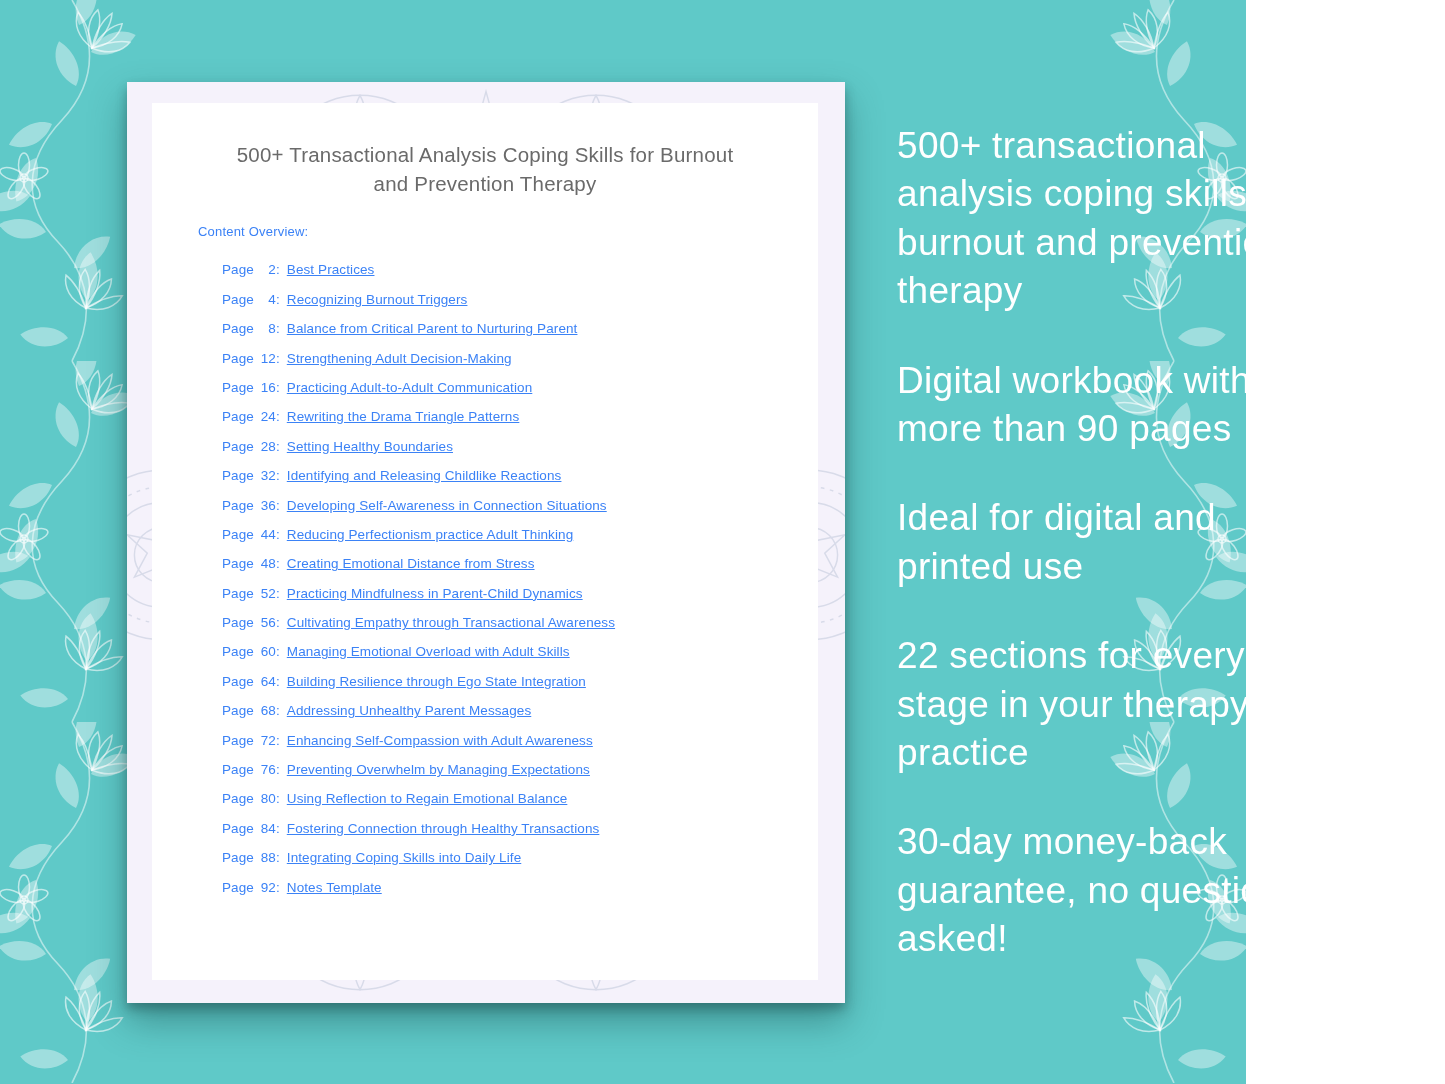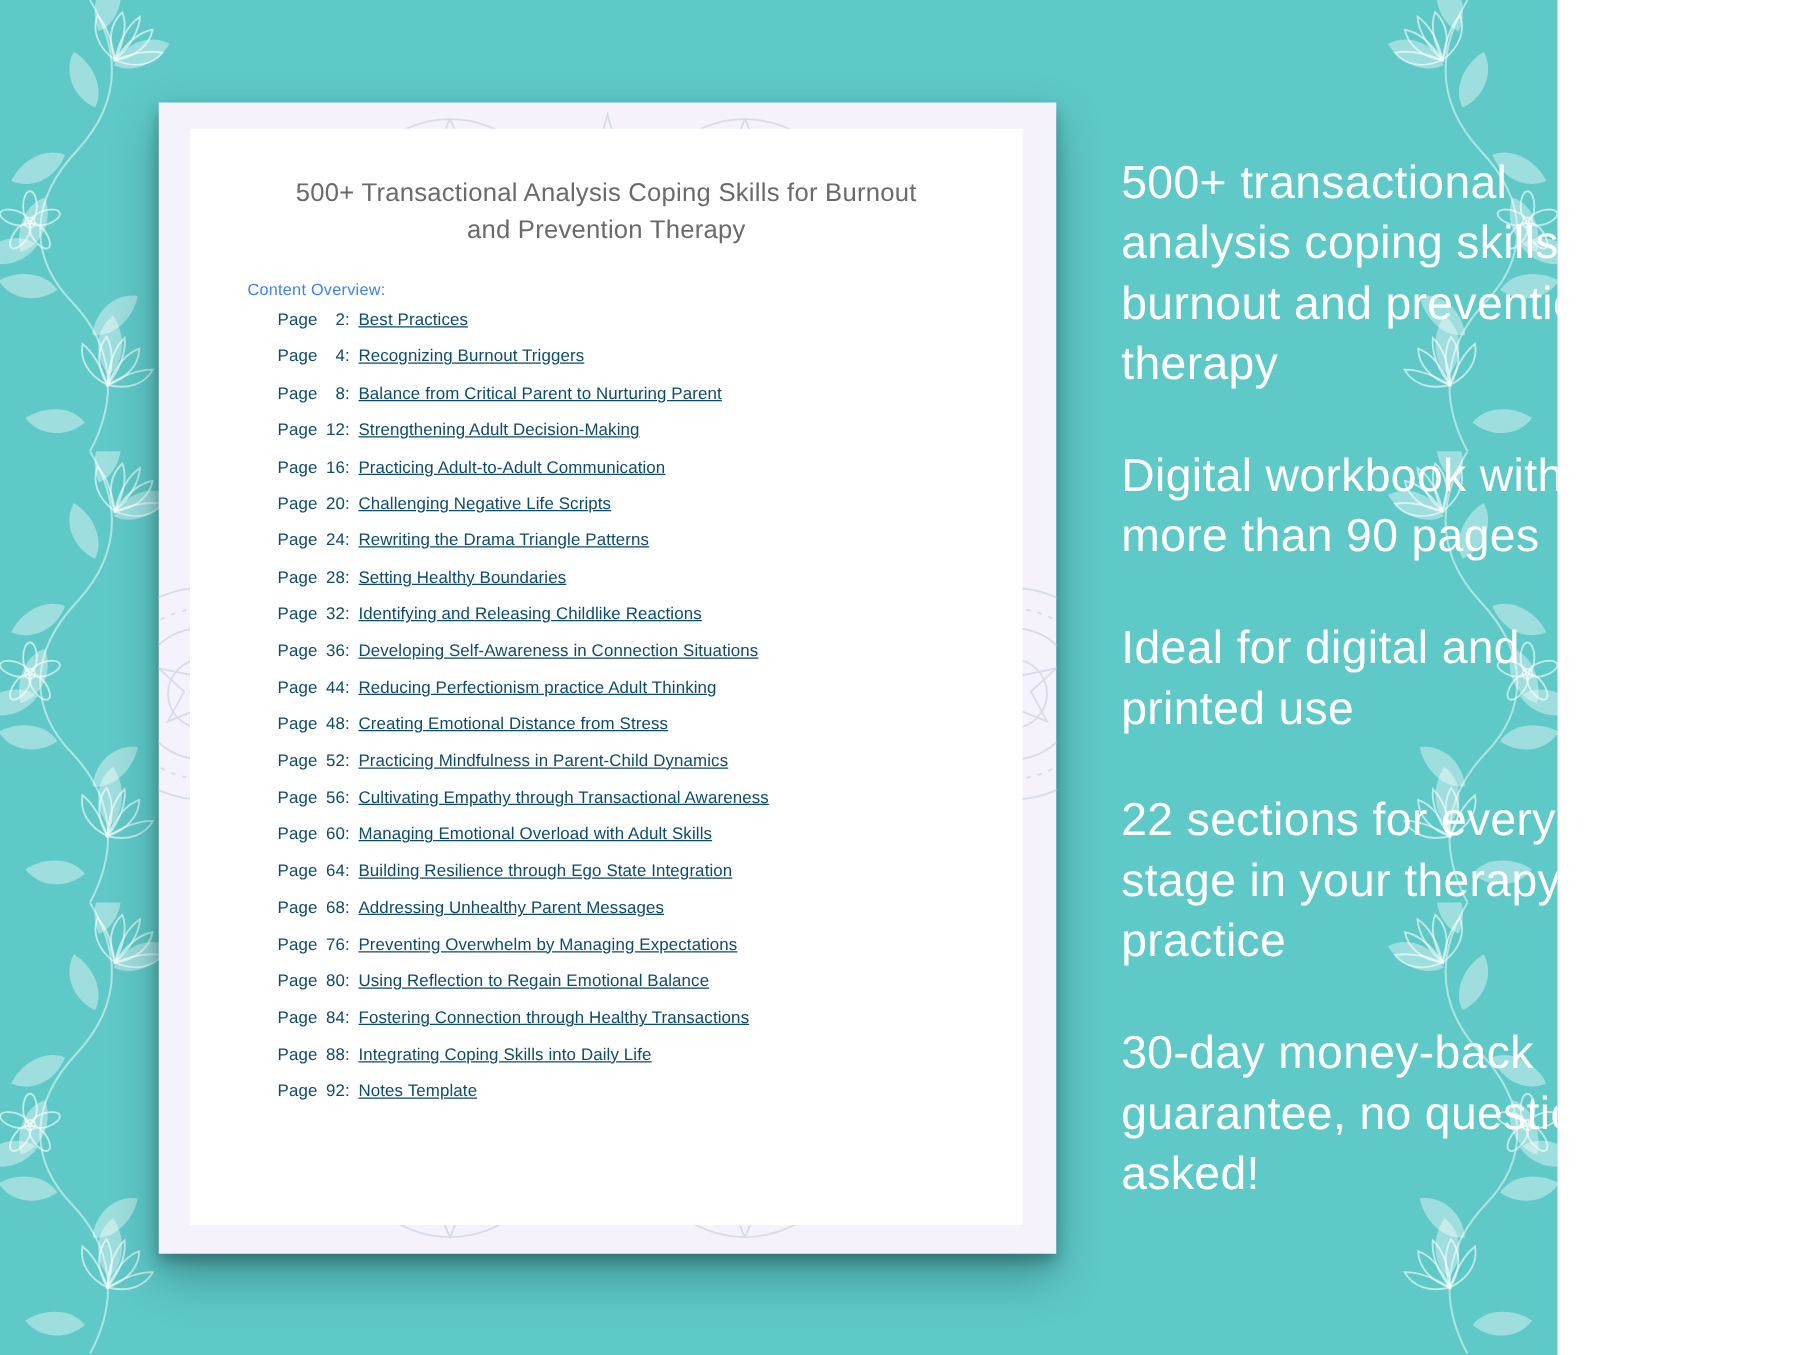--- a/index.html
+++ b/index.html
@@ -19,22 +19,22 @@
         overflow:hidden;}
   .ornament{position:absolute;z-index:0;}
   .page{position:absolute;z-index:1;left:25px;top:21px;right:27px;bottom:23px;
         background:#FFFFFF;padding-top:37px;box-sizing:border-box;}
 
   .doc-title{max-width:505px;margin:0 auto;text-align:center;
              font-size:20.5px;line-height:29px;font-weight:500;color:#6A6A6A;
              letter-spacing:.2px;}
   .overview{margin:26px 0 0 46px;font-size:13px;color:#3b82f6;letter-spacing:.2px;}
   .toc{margin:9px 0 0 70px;}
-  .toc-row{height:29.4px;display:flex;align-items:flex-start;
-           font-size:13.5px;color:#0c4a6e;letter-spacing:.1px;}
+  .toc-row{height:29.4px;display:flex;align-items:flex-end;
+           font-size:13.5px;color:#3b82f6;letter-spacing:.1px;}
   .toc-label{white-space:pre;}
   .toc-num{display:inline-block;min-width:22px;text-align:right;}
   .toc-title{margin-left:7px;text-decoration:underline;}
 
   
   .promo{position:absolute;left:897px;top:122px;width:418px;color:#FFFFFF;
          font-size:37px;line-height:48.4px;font-weight:300;letter-spacing:.3px;}
   .promo p{margin:0 0 41px 0;}
 </style>
 </head>
@@ -171,24 +171,20 @@
           <div class="toc-row">
             <span class="toc-label"><span>Page </span><span class="toc-num">12:</span></span>
             <span class="toc-title">Strengthening Adult Decision-Making</span>
           </div>
 
           <div class="toc-row">
             <span class="toc-label"><span>Page </span><span class="toc-num">16:</span></span>
             <span class="toc-title">Practicing Adult-to-Adult Communication</span>
           </div>
 
-          <div class="toc-row">
-            <span class="toc-label"><span>Page </span><span class="toc-num">20:</span></span>
-            <span class="toc-title">Challenging Negative Life Scripts</span>
-          </div>
 
           <div class="toc-row">
             <span class="toc-label"><span>Page </span><span class="toc-num">24:</span></span>
             <span class="toc-title">Rewriting the Drama Triangle Patterns</span>
           </div>
 
           <div class="toc-row">
             <span class="toc-label"><span>Page </span><span class="toc-num">28:</span></span>
             <span class="toc-title">Setting Healthy Boundaries</span>
           </div>
@@ -232,20 +228,24 @@
           <div class="toc-row">
             <span class="toc-label"><span>Page </span><span class="toc-num">64:</span></span>
             <span class="toc-title">Building Resilience through Ego State Integration</span>
           </div>
 
           <div class="toc-row">
             <span class="toc-label"><span>Page </span><span class="toc-num">68:</span></span>
             <span class="toc-title">Addressing Unhealthy Parent Messages</span>
           </div>
 
+          <div class="toc-row">
+            <span class="toc-label"><span>Page </span><span class="toc-num">72:</span></span>
+            <span class="toc-title">Enhancing Self-Compassion with Adult Awareness</span>
+          </div>
 
           <div class="toc-row">
             <span class="toc-label"><span>Page </span><span class="toc-num">76:</span></span>
             <span class="toc-title">Preventing Overwhelm by Managing Expectations</span>
           </div>
 
           <div class="toc-row">
             <span class="toc-label"><span>Page </span><span class="toc-num">80:</span></span>
             <span class="toc-title">Using Reflection to Regain Emotional Balance</span>
           </div>

